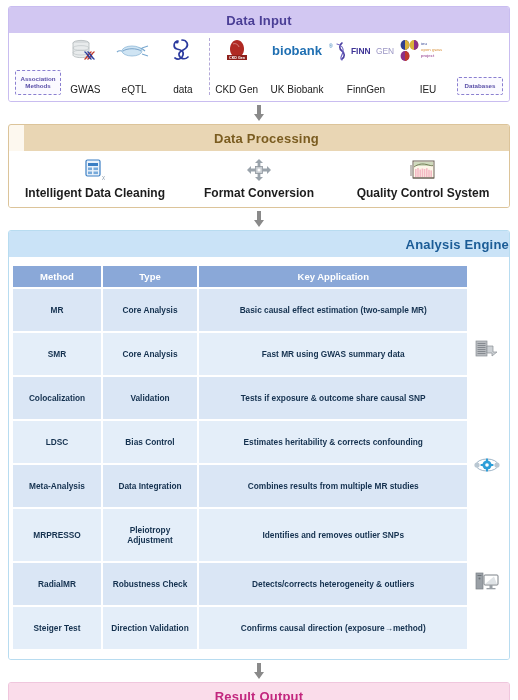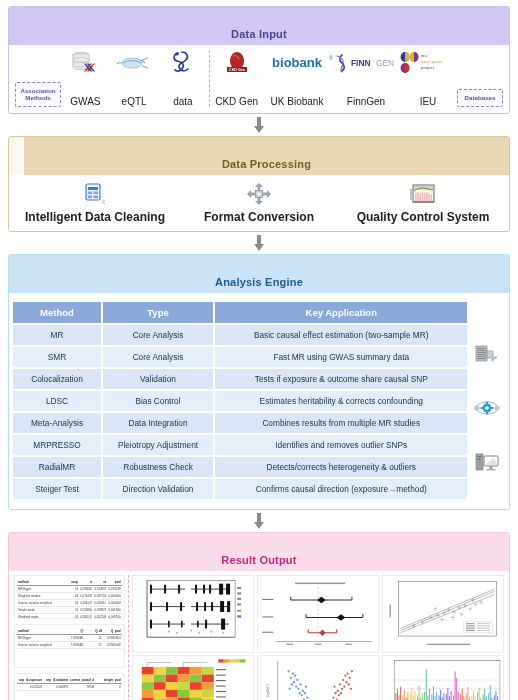--- a/index.html
+++ b/index.html
@@ -7,22 +7,22 @@
     width: 518px; height: 700px;
     background: #ffffff;
     font-family: "Liberation Sans", sans-serif;
     overflow: hidden;
   }
   .page { width: 518px; height: 700px; position: relative; padding: 6px 8px 0 8px; }
 
   
   .section { border-radius: 3px; overflow: hidden; border: 1px solid #d9d2e6; }
   .sec-title {
-    text-align: center; font-weight: bold; font-size: 11px;
-    padding: 21px 0 5px 0; letter-spacing: .2px;
+    text-align: center; font-weight: bold; font-size: 13px;
+    padding: 6px 0 5px 0; letter-spacing: .2px;
   }
   .sec-body { background: #fff; }
 
   
   #data-input { background: #f7f4fd; border-color: #c9bdf0; }
   #data-input .sec-title { background: #d2c7f2; color: #4b3f96; }
   .input-row { display: flex; align-items: flex-end; padding: 5px 6px 6px 6px; gap: 0; }
   .src { flex: 1 1 0; display: flex; flex-direction: column; align-items: center; justify-content: flex-end; gap: 20px; }
   .src-label { font-size: 10px; color: #202020; white-space: nowrap; }
   .tagbox {
@@ -39,32 +39,32 @@
 
   
   #data-processing { background: #fdf8ef; border-color: #dcc49a; }
   #data-processing .sec-title { background: #e9d6b4; color: #7a5c20; margin-left: 15px; }
   .proc-row { display: flex; padding: 6px 4px 7px 4px; }
   .proc { flex: 1 1 0; display: flex; flex-direction: column; align-items: center; gap: 3px; }
   .proc-label { font-size: 12px; font-weight: bold; color: #1d1d1d; text-align: right; }
 
   
   #analysis-engine { background: #f2faff; border-color: #b8dcf0; }
-  #analysis-engine .sec-title { background: #cae3f7; color: #1b5c96; }
+  #analysis-engine .sec-title { background: #cae3f7; color: #1b5c96; text-align: right; }
   .engine-body { display: flex; padding: 7px 6px 8px 4px; gap: 4px; }
   .tbl { flex: 1 1 auto; border-collapse: separate; border-spacing: 0 2px; width: 100%; }
   .tbl th {
     background: #8aa8d8; color: #fff; font-size: 9.5px; font-weight: bold;
     padding: 5px 2px; text-align: center;
   }
   .tbl th.c1 { width: 88px; }
-  .tbl th.c2 { width: 112px; }
+  .tbl th.c2 { width: 96px; }
   .tbl td {
-    background: #dae6f5; font-size: 8.3px; color: #14314f; font-weight: normal;
-    padding: 5px 3px; text-align: center;
+    background: #dae6f5; font-size: 8.3px; color: #14314f; font-weight: bold;
+    padding: 16px 3px; text-align: center;
   }
   .tbl tr.alt td { background: #e4eef9; }
   .tbl th + th, .tbl td + td { border-left: 2px solid #fff; }
   .engine-icons { width: 34px; display: flex; flex-direction: column; align-items: center;
                   justify-content: space-around; padding: 26px 0 12px 0; }
 
   
   #result-output { background: #fdf1f7; border-color: #f0c6dd; }
   #result-output .sec-title { background: #fadcea; color: #c2267e; }
   .result-body { display: flex; padding: 4px 5px 6px 5px; gap: 3px; height: 152px; }

